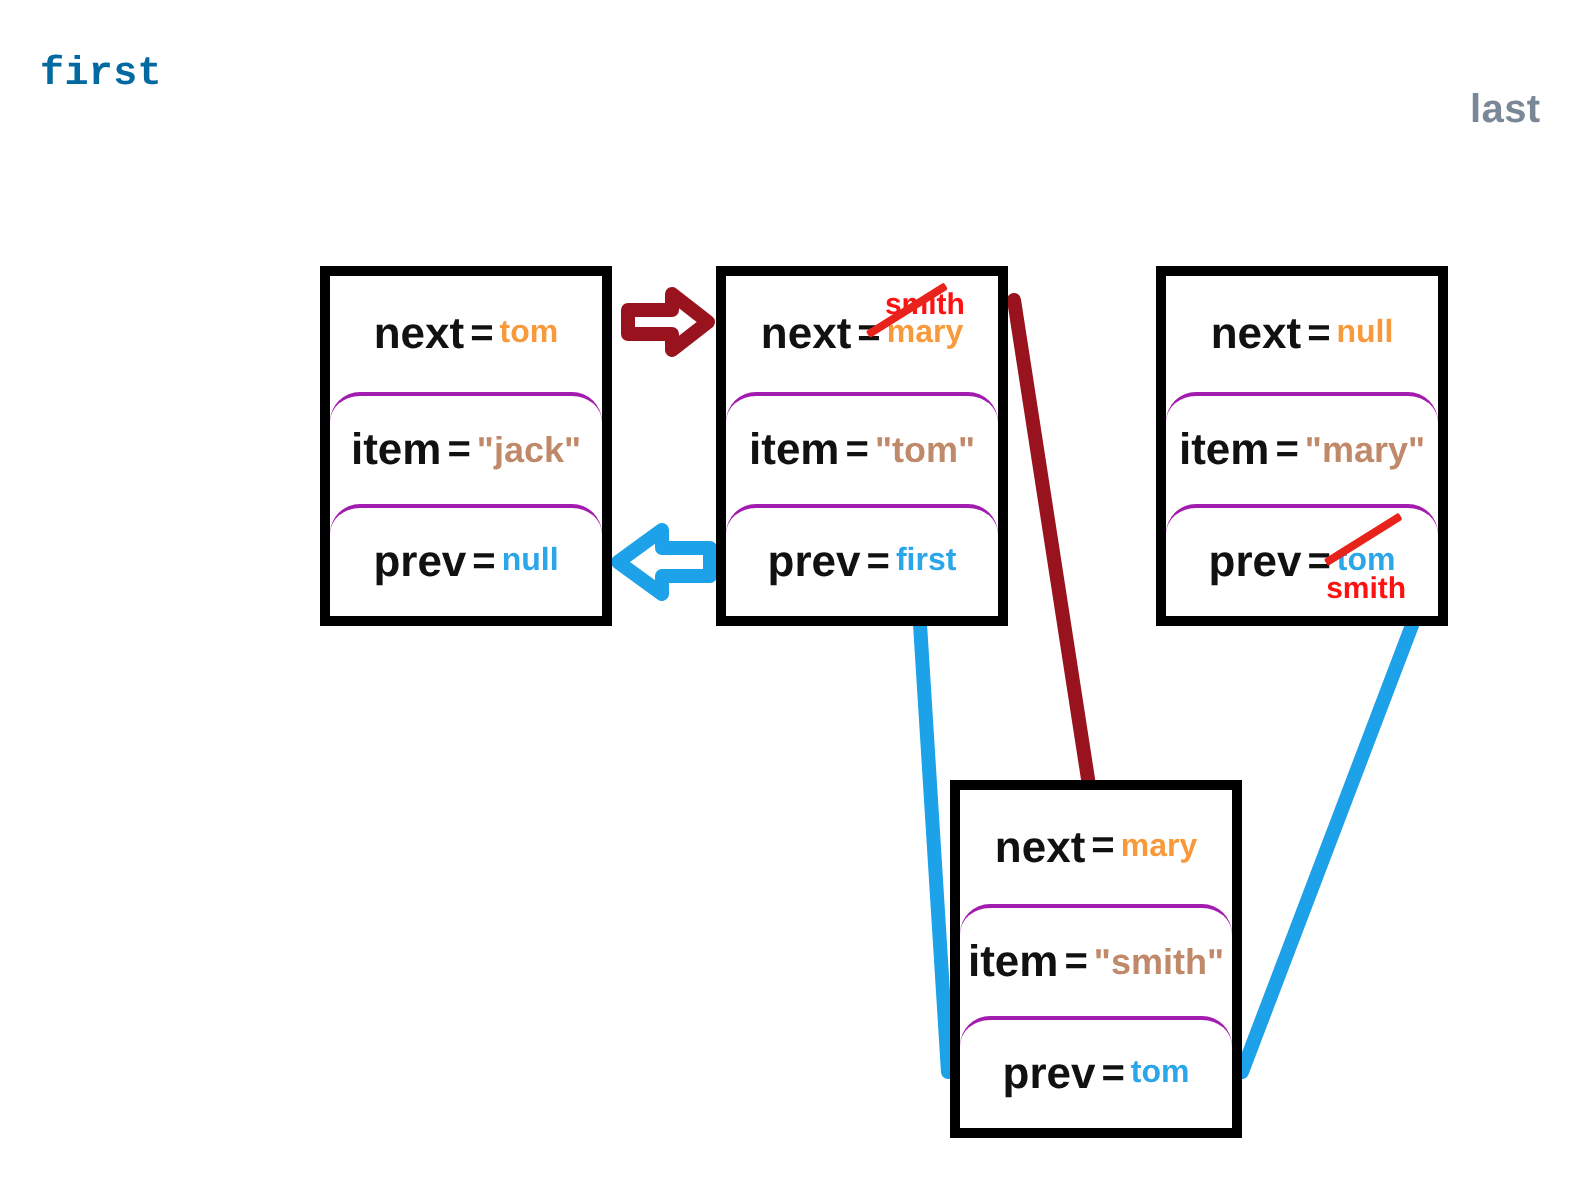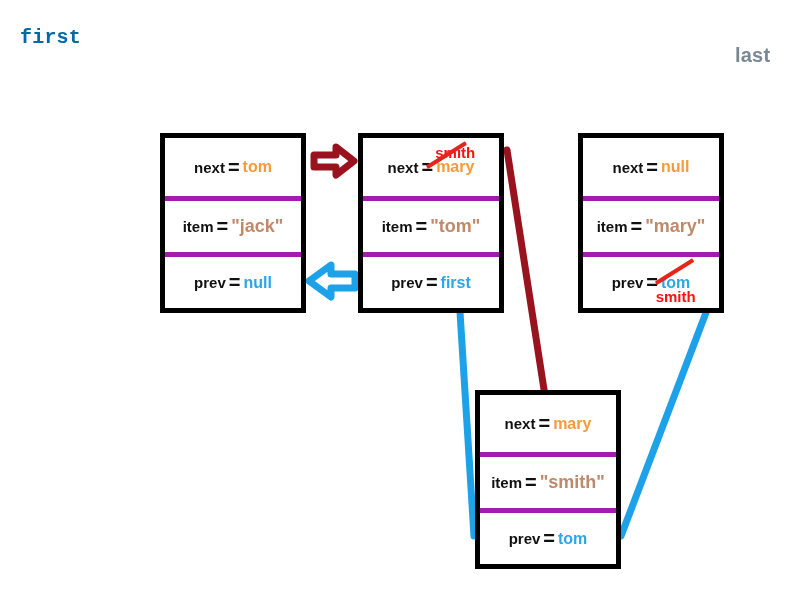--- a/index.html
+++ b/index.html
@@ -46,25 +46,26 @@
   }
   .node-row {
     box-sizing: border-box;
     display: flex;
     align-items: center;
     justify-content: center;
     position: relative;
     white-space: nowrap;
   }
   .node-row + .node-row {
-    border-top: 5px solid #a21caf;
+    border-top: 2px solid #a21caf;
+    border-radius: 15px;
   }
   .field-name {
     font-weight: bold;
-    font-size: 15px;
+    font-size: 22px;
     color: #111111;
   }
   .eq {
     font-weight: bold;
     font-size: 20px;
     color: #111111;
     padding: 0 3px;
   }
   .val-next {
     font-weight: bold;

